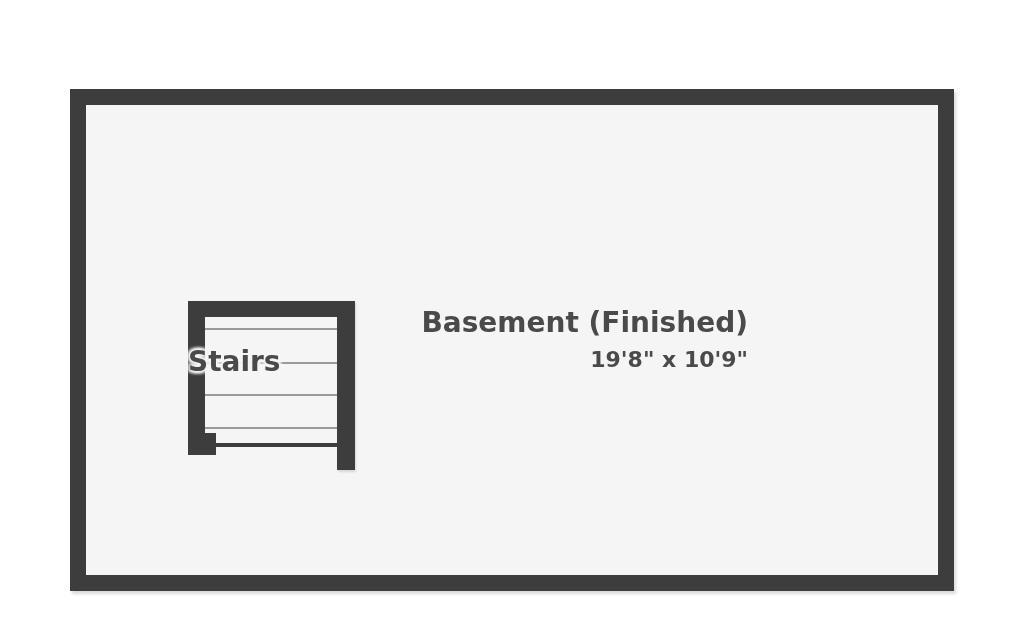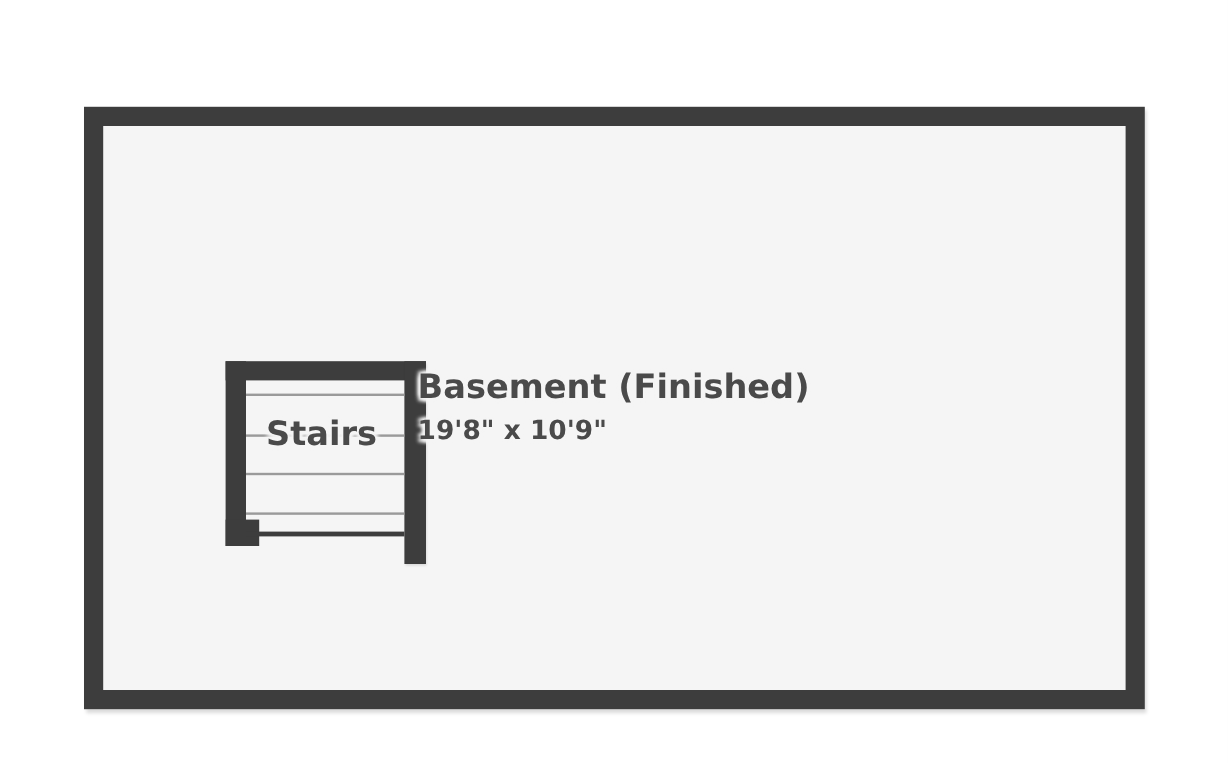--- a/index.html
+++ b/index.html
@@ -48,34 +48,33 @@
     left:17px;width:132px;height:2px;
     background:var(--tread);
   }
   .tread-1{top:27px;}
   .tread-2{top:61px;}
   .tread-3{top:93px;}
   .tread-4{top:126px;}
   .stairs-label{
     position:absolute;
     left:0;top:38px;width:160px;
-    text-align:center;
     font-size:28px;font-weight:bold;
     line-height:45px;
     color:var(--text);
     text-shadow:-2px -2px 3px var(--floor),2px -2px 3px var(--floor),
                 -2px 2px 3px var(--floor),2px 2px 3px var(--floor),
                 0 0 5px var(--floor);
     z-index:2;
   }
   
   .room-label{
     position:absolute;
     left:348px;top:305px;width:400px;
-    text-align:left;
+    text-align:right;
     color:var(--text);
     text-shadow:-2px -2px 3px var(--floor),2px -2px 3px var(--floor),
                 -2px 2px 3px var(--floor),2px 2px 3px var(--floor),
                 0 0 5px var(--floor);
   }
   .room-name{
     font-size:28px;font-weight:bold;line-height:36px;
   }
   .room-dims{
     font-size:22px;font-weight:bold;line-height:30px;margin-top:4px;

